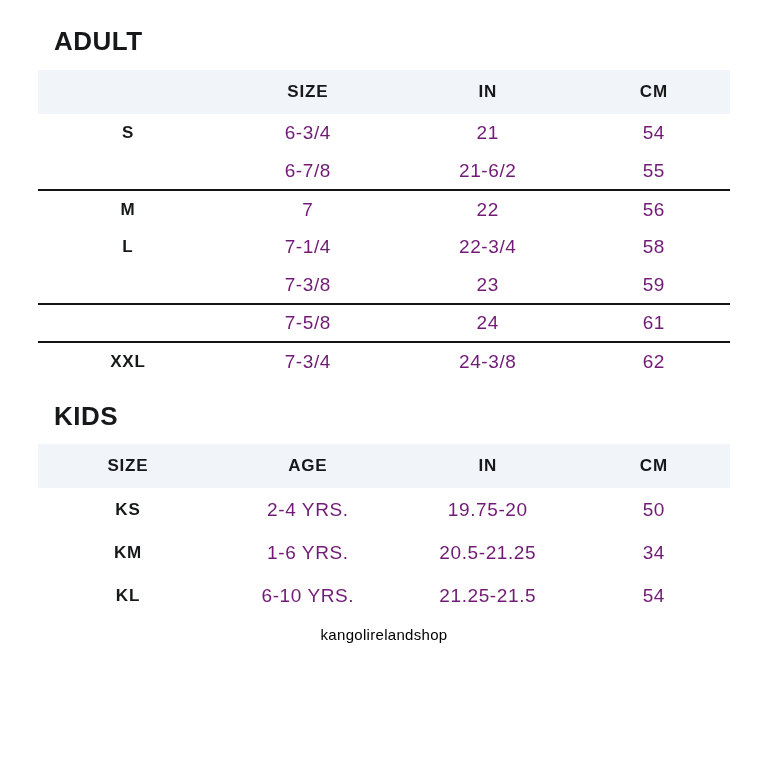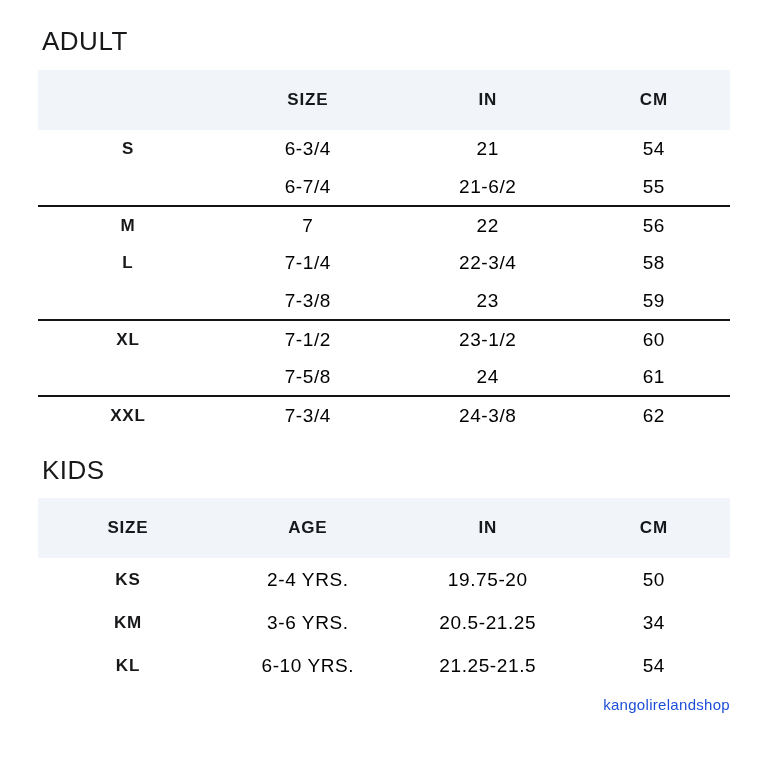--- a/index.html
+++ b/index.html
@@ -11,77 +11,77 @@
   .page {
     position: relative;
     width: 769px;
     height: 769px;
     box-sizing: border-box;
     padding: 26px 39px 0 38px;
     background: #ffffff;
     overflow: hidden;
   }
   .section-title {
-    margin: 0 0 13px 4px;
+    margin: 0 0 13px 16px;
     font-size: 26px;
-    font-weight: 400;
+    font-weight: 700;
     letter-spacing: 0.5px;
     color: #17181a;
   }
   .section-title.kids {
     margin-top: 21px;
     margin-bottom: 12px;
   }
   table.size-table {
     width: 692px;
     border-collapse: collapse;
     table-layout: fixed;
   }
   table.size-table thead tr {
     background: #f1f4f9;
-    height: 60px;
+    height: 44px;
   }
   table.size-table th {
     font-size: 17px;
     font-weight: 700;
     letter-spacing: 0.8px;
     color: #17181a;
     text-align: center;
     padding: 0;
   }
   table.size-table tbody tr {
     height: 38px;
   }
   #kids-table tbody tr {
     height: 43px;
   }
   table.size-table td {
     text-align: center;
     font-size: 19px;
     font-weight: 300;
     letter-spacing: 0.6px;
-    color: #000000;
+    color: #701a75;
     padding: 0;
   }
   table.size-table td.row-label {
     font-size: 17px;
     font-weight: 700;
     letter-spacing: 0.8px;
     color: #17181a;
   }
   tr.group-end td {
     border-bottom: 2px solid #141414;
   }
   .watermark {
     margin-top: 9px;
     width: 692px;
-    text-align: right;
+    text-align: center;
     font-size: 15px;
     letter-spacing: 0.3px;
-    color: #1d4ed8;
+    color: #000000;
   }
 </style>
 </head>
 <body>
 
 <div class="page">
 
   <h2 class="section-title">ADULT</h2>
 
   <table class="size-table" id="adult-table">
@@ -101,47 +101,41 @@
     </thead>
     <tbody>
         <tr>
           <td class="row-label">S</td>
           <td>6-3/4</td>
           <td>21</td>
           <td>54</td>
         </tr>
         <tr class="group-end">
           <td class="row-label"></td>
-          <td>6-7/4</td>
+          <td>6-7/8</td>
           <td>21-6/2</td>
           <td>55</td>
         </tr>
         <tr>
           <td class="row-label">M</td>
           <td>7</td>
           <td>22</td>
           <td>56</td>
         </tr>
         <tr>
           <td class="row-label">L</td>
           <td>7-1/4</td>
           <td>22-3/4</td>
           <td>58</td>
         </tr>
         <tr class="group-end">
           <td class="row-label"></td>
           <td>7-3/8</td>
           <td>23</td>
           <td>59</td>
-        </tr>
-        <tr>
-          <td class="row-label">XL</td>
-          <td>7-1/2</td>
-          <td>23-1/2</td>
-          <td>60</td>
         </tr>
         <tr class="group-end">
           <td class="row-label"></td>
           <td>7-5/8</td>
           <td>24</td>
           <td>61</td>
         </tr>
         <tr>
           <td class="row-label">XXL</td>
           <td>7-3/4</td>
@@ -170,21 +164,21 @@
     </thead>
     <tbody>
         <tr>
           <td class="row-label">KS</td>
           <td>2-4 YRS.</td>
           <td>19.75-20</td>
           <td>50</td>
         </tr>
         <tr>
           <td class="row-label">KM</td>
-          <td>3-6 YRS.</td>
+          <td>1-6 YRS.</td>
           <td>20.5-21.25</td>
           <td>34</td>
         </tr>
         <tr>
           <td class="row-label">KL</td>
           <td>6-10 YRS.</td>
           <td>21.25-21.5</td>
           <td>54</td>
         </tr>
       </tbody>

